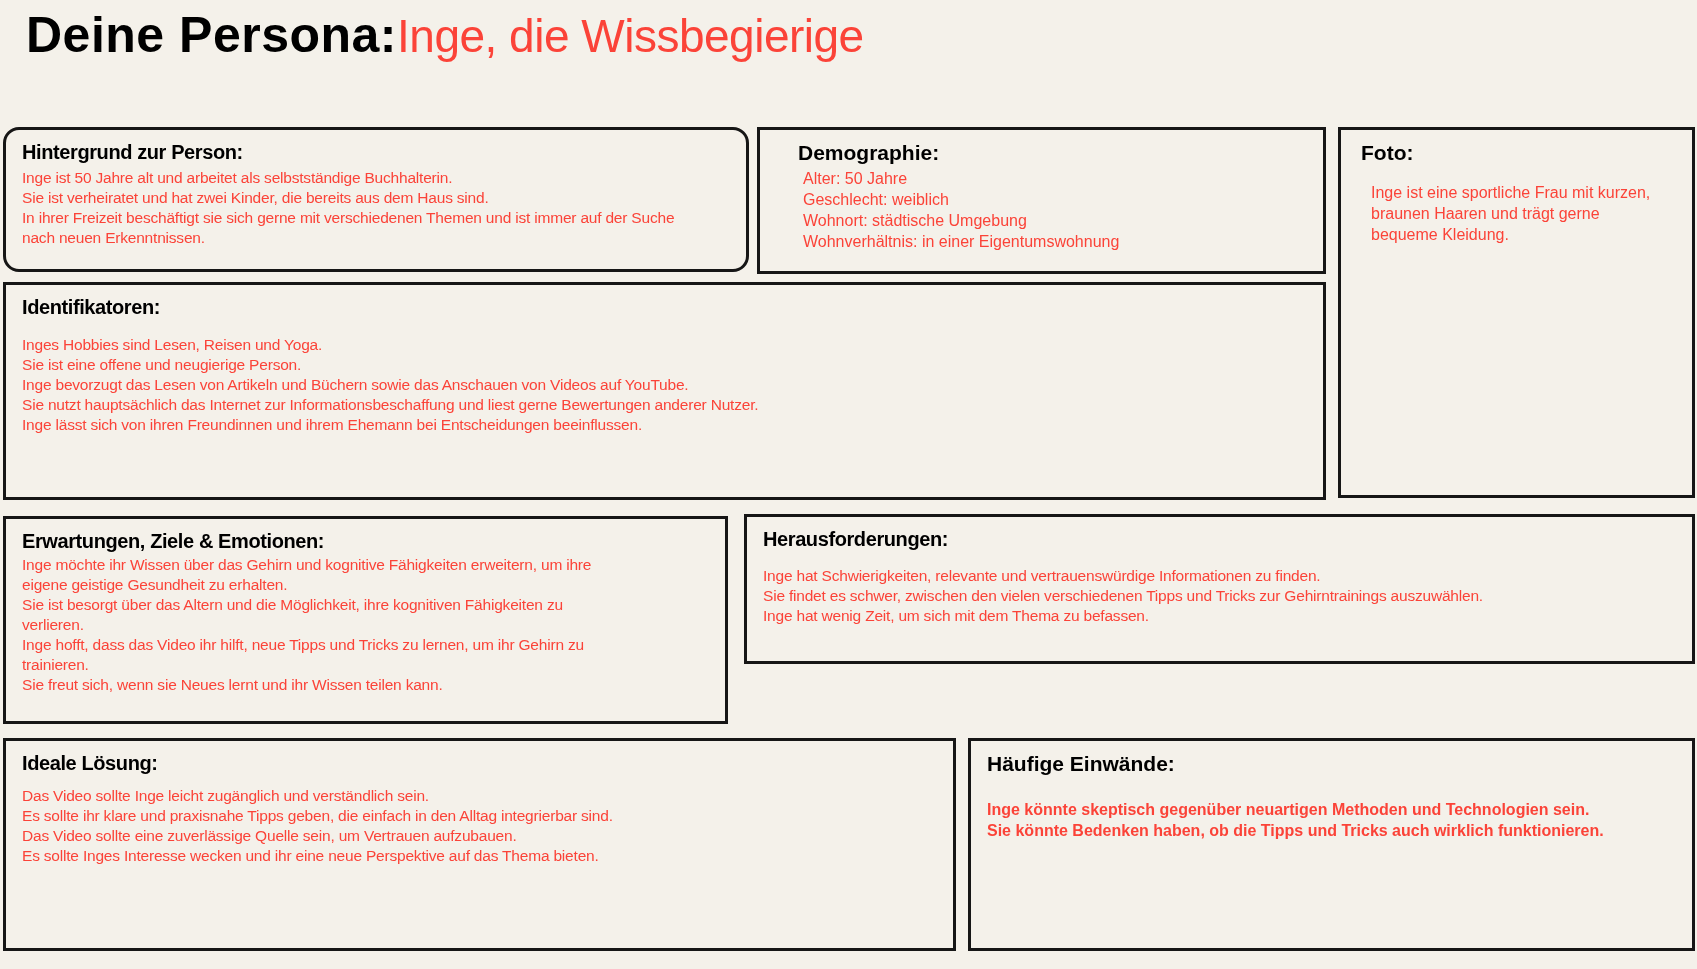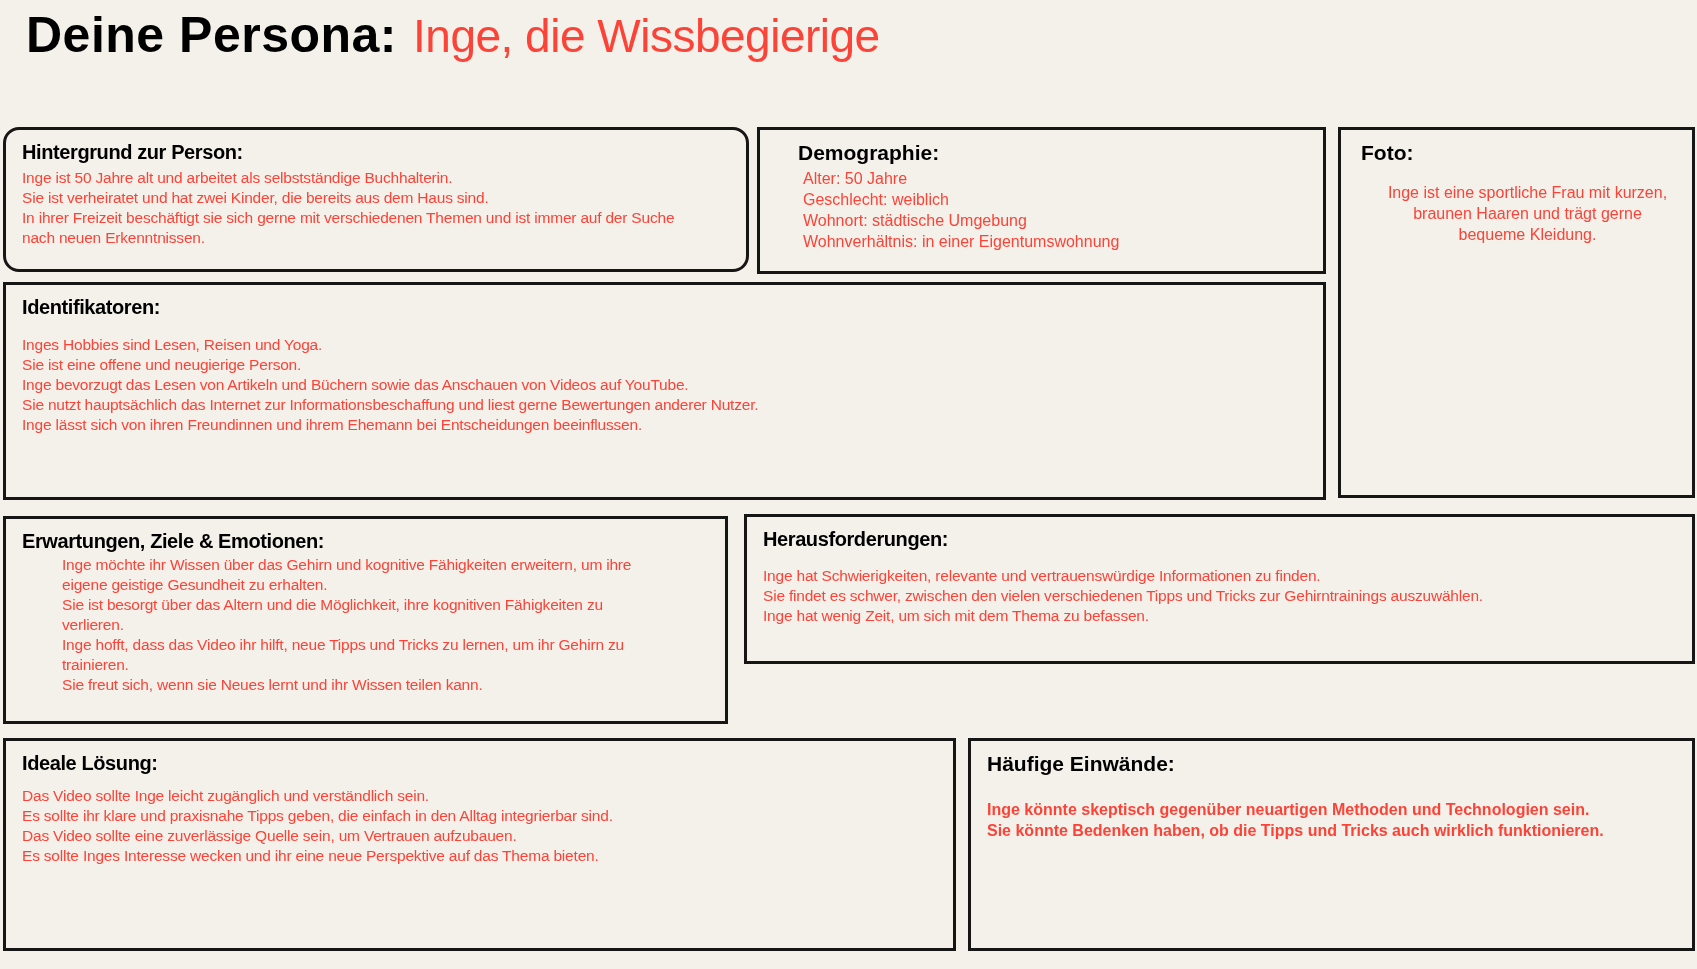--- a/index.html
+++ b/index.html
@@ -12,21 +12,21 @@
   html,body{background:var(--bg);}
   body{font-family:"Liberation Sans", sans-serif;}
   .page{
     position:relative;
     width:1697px;height:969px;
     background:var(--bg);
     overflow:hidden;
   }
   .page-title{
     position:absolute;left:26px;top:6px;
-    display:flex;align-items:baseline;gap:16px;
+    display:flex;align-items:baseline;
     white-space:nowrap;
   }
   .page-title .t-black{
     font-size:50px;font-weight:bold;color:var(--ink);letter-spacing:.5px;
   }
   .page-title .t-red{
     font-size:46px;font-weight:normal;color:var(--red);letter-spacing:-0.5px;
   }
   .box{
     position:absolute;
@@ -51,23 +51,23 @@
   #box-demographie      {left:757px;top:127px; width:569px;  height:147px;padding-left:38px;}
   #box-foto             {left:1338px;top:127px;width:357px;  height:371px;padding-left:20px;padding-right:8px;}
   #box-identifikatoren  {left:3px;  top:282px; width:1323px; height:218px;}
   #box-erwartungen      {left:3px;  top:516px; width:725px;  height:208px;}
   #box-herausforderungen{left:744px;top:514px; width:951px;  height:150px;}
   #box-ideale           {left:3px;  top:738px; width:953px;  height:213px;}
   #box-einwaende        {left:968px;top:738px; width:727px;  height:213px;}
 
   
   #box-demographie .lines{margin-top:2px;padding-left:5px;}
-  #box-foto .lines{margin-top:16px;padding-left:10px;text-align:center;}
+  #box-foto .lines{margin-top:16px;padding-left:10px;}
   #box-identifikatoren .lines{margin-top:15px;}
-  #box-erwartungen .lines{margin-top:1px;margin-left:40px;}
+  #box-erwartungen .lines{margin-top:1px;}
   #box-herausforderungen .lines{margin-top:14px;}
   #box-ideale .lines{margin-top:10px;}
   #box-einwaende .lines{margin-top:22px;font-weight:bold;}
 </style>
 </head>
 <body>
 
 <div class="page">
 
   <div class="page-title">

